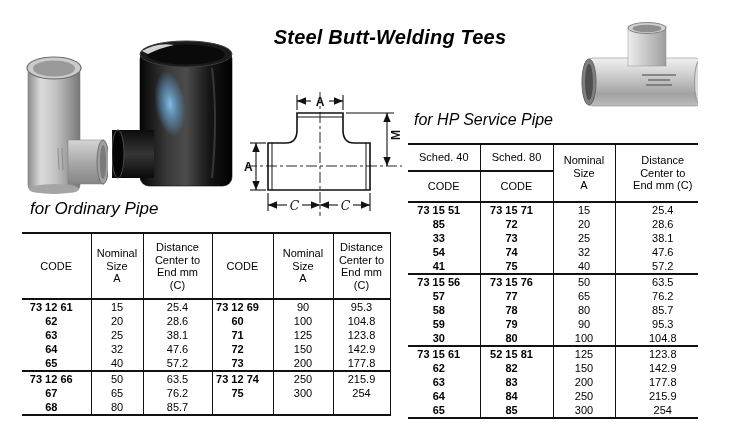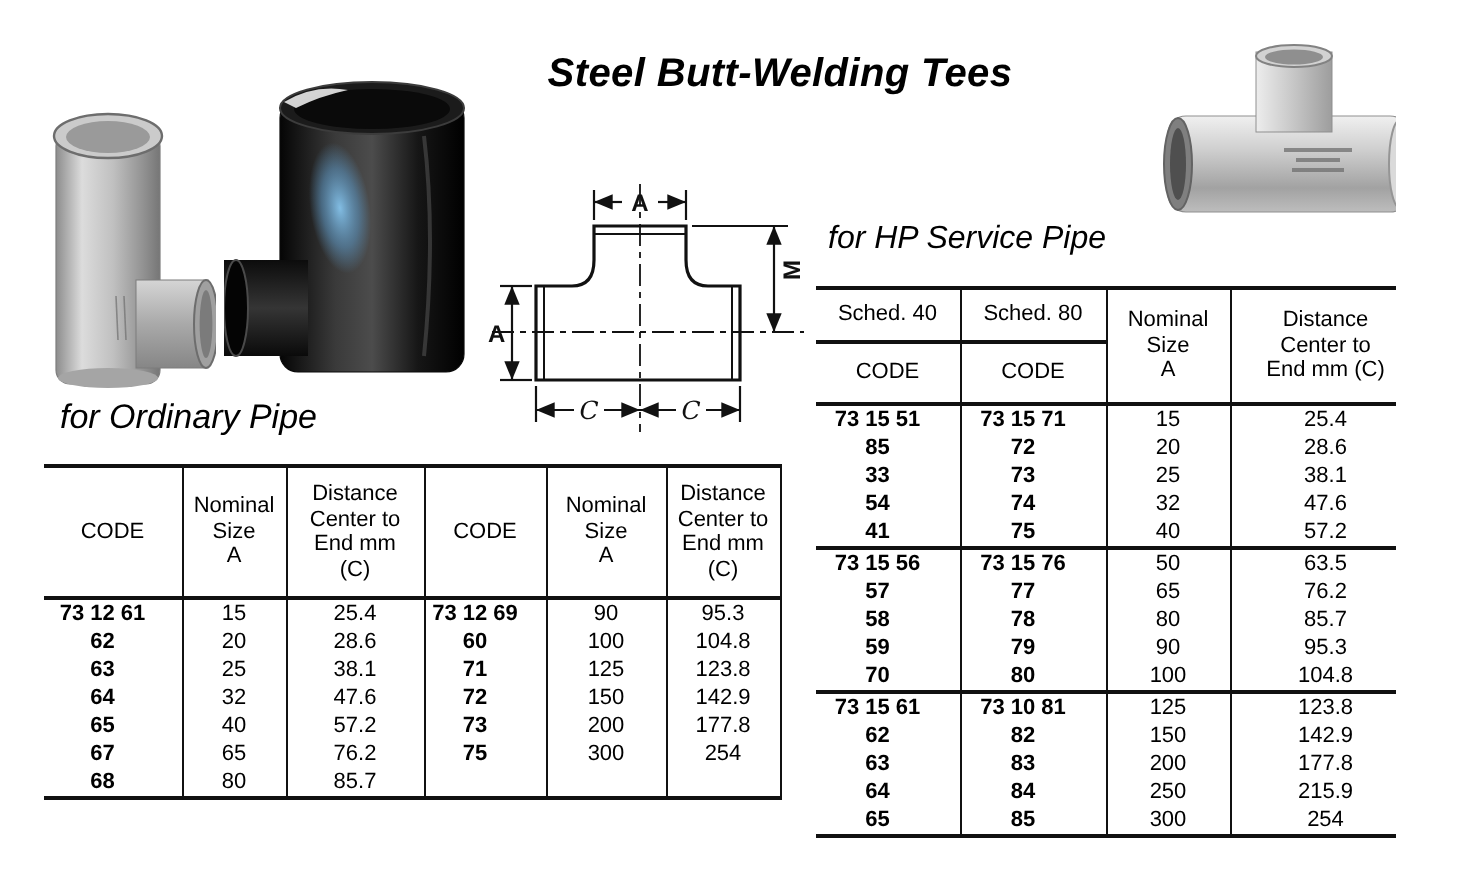--- a/index.html
+++ b/index.html
@@ -240,20 +240,28 @@
         <td>142.9</td>
       </tr>
       <tr>
         <td class="code">65</td>
         <td>40</td>
         <td>57.2</td>
         <td class="code">73</td>
         <td>200</td>
         <td>177.8</td>
       </tr>
+      <tr class="group">
+        <td class="code">73 12 66</td>
+        <td>50</td>
+        <td>63.5</td>
+        <td class="code">73 12 74</td>
+        <td>250</td>
+        <td>215.9</td>
+      </tr>
       <tr>
         <td class="code">67</td>
         <td>65</td>
         <td>76.2</td>
         <td class="code">75</td>
         <td>300</td>
         <td>254</td>
       </tr>
       <tr>
         <td class="code">68</td>
@@ -342,28 +350,28 @@
         <td>80</td>
         <td>85.7</td>
       </tr>
       <tr>
         <td class="code">59</td>
         <td class="code">79</td>
         <td>90</td>
         <td>95.3</td>
       </tr>
       <tr>
-        <td class="code">70</td>
+        <td class="code">30</td>
         <td class="code">80</td>
         <td>100</td>
         <td>104.8</td>
       </tr>
       <tr class="group">
         <td class="code">73 15 61</td>
-        <td class="code">73 10 81</td>
+        <td class="code">52 15 81</td>
         <td>125</td>
         <td>123.8</td>
       </tr>
       <tr>
         <td class="code">62</td>
         <td class="code">82</td>
         <td>150</td>
         <td>142.9</td>
       </tr>
       <tr>

